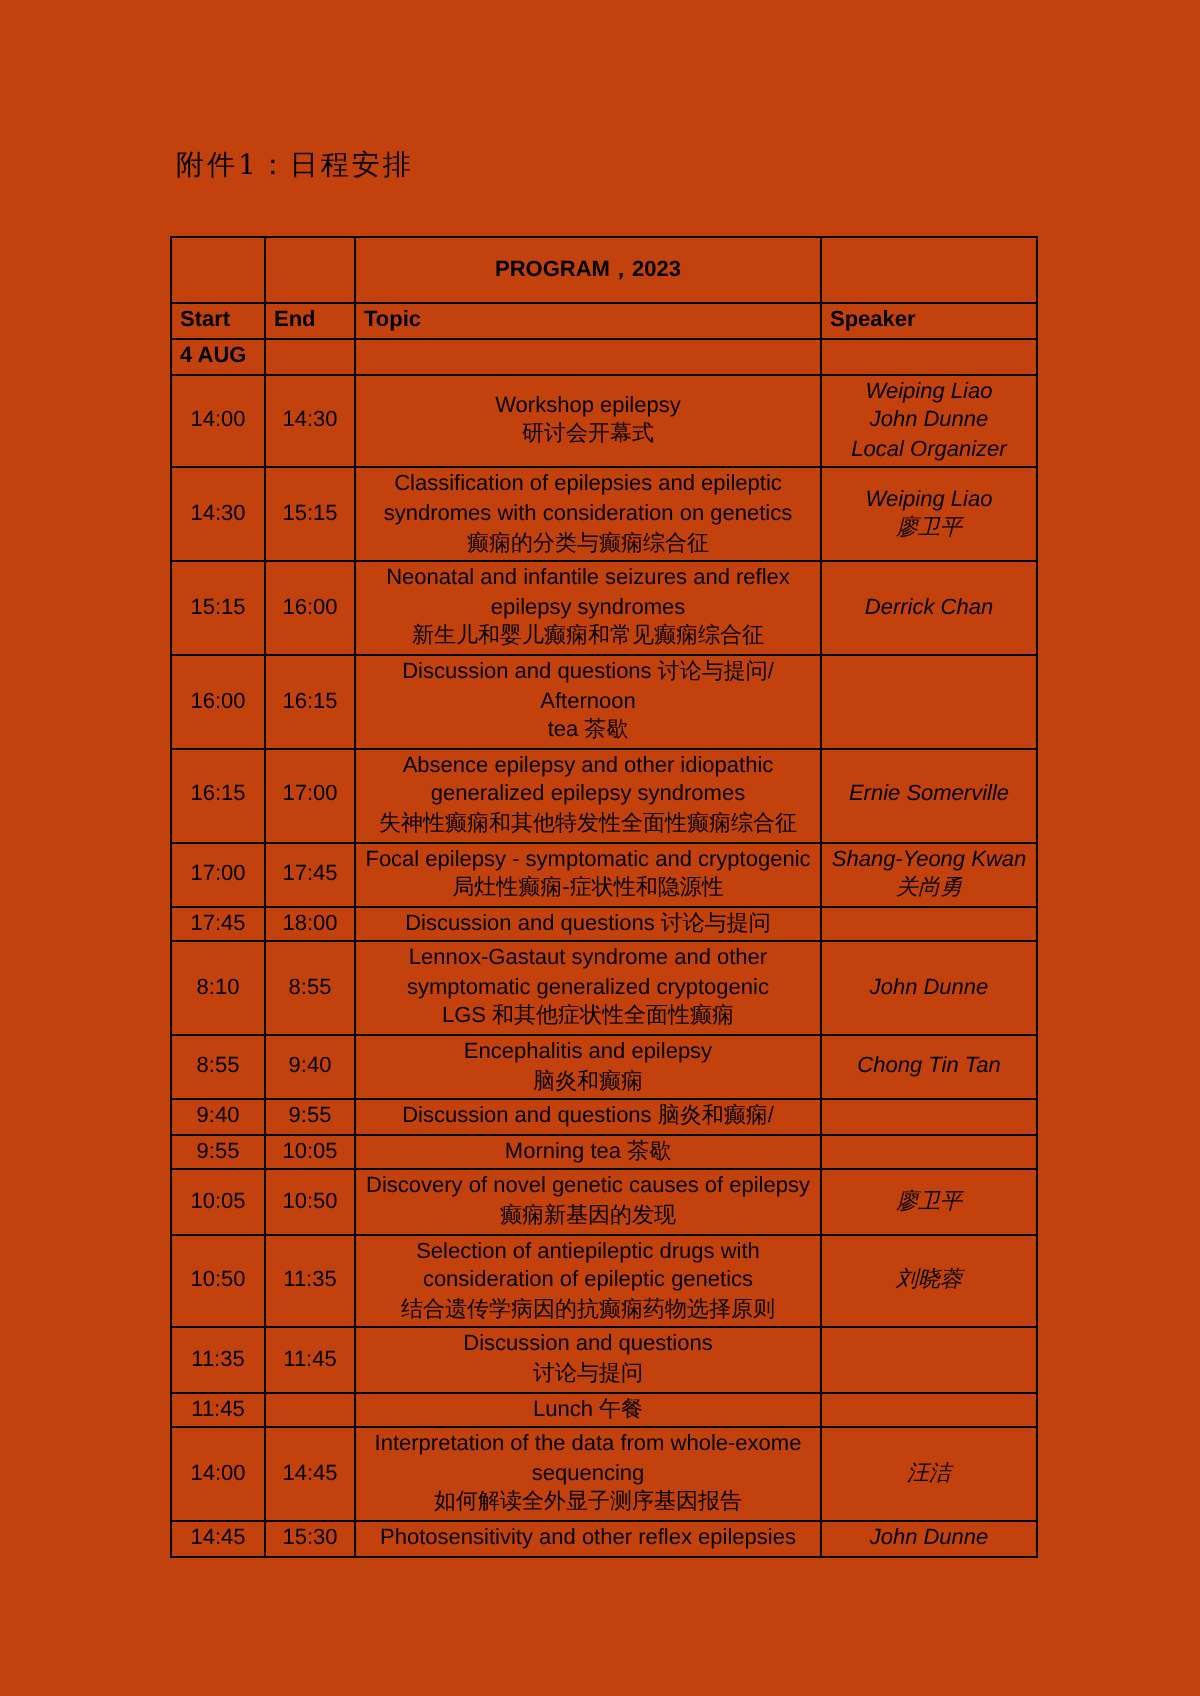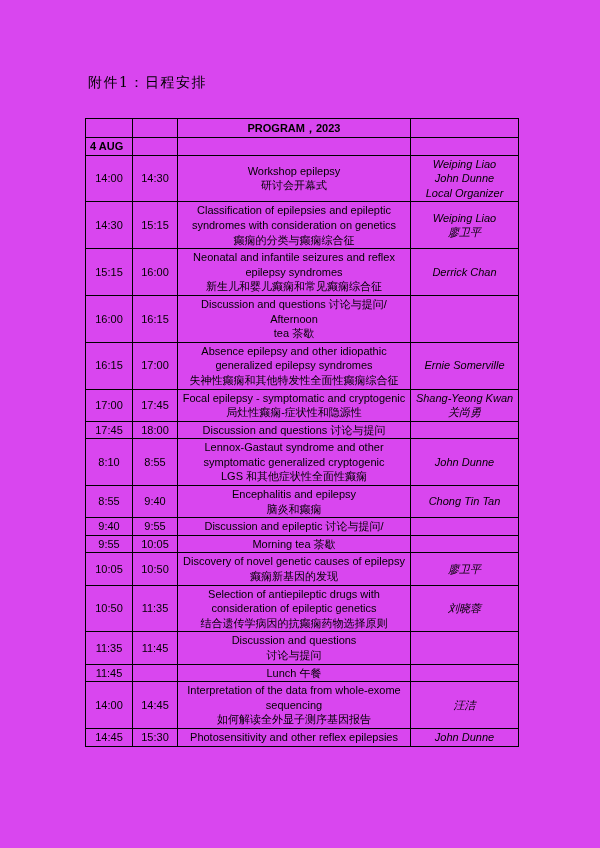--- a/index.html
+++ b/index.html
@@ -6,21 +6,21 @@
   html, body {
     margin: 0; padding: 0;
     background: #ffffff;
     width: 600px; height: 848px;
     font-family: "Liberation Sans", sans-serif;
     color: #000000;
   }
   .page {
     position: relative;
     width: 600px; height: 848px;
-    background: #d946ef;
+    background: #c2410c;
     overflow: hidden;
   }
   .doc-title {
     position: absolute;
     left: 88px; top: 74px;
     margin: 0;
     font-family: "DejaVu Serif", "Liberation Serif", serif;
     font-size: 14px;
     font-weight: normal;
     letter-spacing: 1.5px;
@@ -37,21 +37,21 @@
   col.c-end     { width: 45px; }
   col.c-topic   { width: 233px; }
   col.c-speaker { width: 108px; }
   td {
     border: 1px solid #000000;
     padding: 1px 3px;
     vertical-align: middle;
     line-height: 14.6px;
     overflow: hidden;
   }
-  tr.program-row td { height: 19px; }
+  tr.program-row td { height: 33px; }
   td.program-title-cell {
     font-weight: bold;
     text-align: center;
   }
   tr.header-row td {
     font-weight: bold;
     text-align: left;
     height: 18px;
     padding-left: 4px;
   }
@@ -82,20 +82,34 @@
     </colgroup>
     <tbody id="table-body">
         <tr class="program-row">
           <td class=""></td>
           <td class=""></td>
           <td class="program-title-cell">
             <span class="line">PROGRAM，2023</span>
           </td>
           <td class=""></td>
         </tr>
+        <tr class="header-row">
+          <td class="">
+            <span class="line">Start</span>
+          </td>
+          <td class="">
+            <span class="line">End</span>
+          </td>
+          <td class="">
+            <span class="line">Topic</span>
+          </td>
+          <td class="">
+            <span class="line">Speaker</span>
+          </td>
+        </tr>
         <tr class="date-row">
           <td class="date-cell">
             <span class="line">4 AUG</span>
           </td>
           <td class=""></td>
           <td class=""></td>
           <td class=""></td>
         </tr>
         <tr class="session-row">
           <td class="time-cell">
@@ -236,21 +250,21 @@
           </td>
         </tr>
         <tr class="session-row one-line">
           <td class="time-cell">
             <span class="line">9:40</span>
           </td>
           <td class="time-cell">
             <span class="line">9:55</span>
           </td>
           <td class="topic-cell">
-            <span class="line">Discussion and epileptic 讨论与提问/</span>
+            <span class="line">Discussion and questions 脑炎和癫痫/</span>
           </td>
           <td class="speaker-cell"></td>
         </tr>
         <tr class="session-row one-line">
           <td class="time-cell">
             <span class="line">9:55</span>
           </td>
           <td class="time-cell">
             <span class="line">10:05</span>
           </td>

